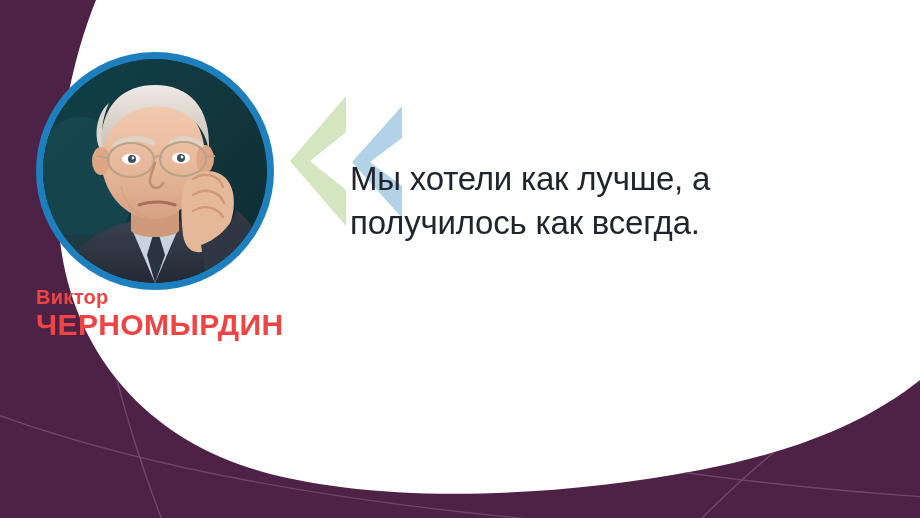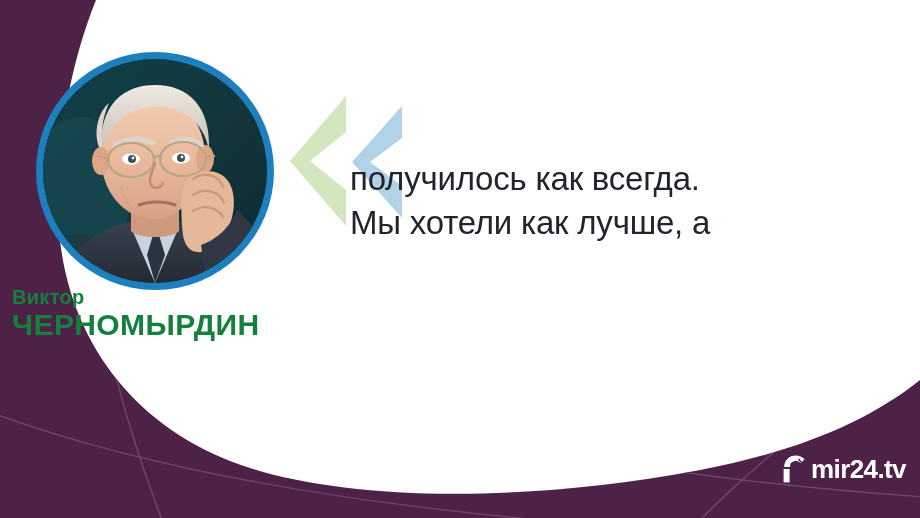--- a/index.html
+++ b/index.html
@@ -51,24 +51,24 @@
   .portrait-photo {
     position: absolute;
     left: 0; top: 0;
     width: 224px;
     height: 224px;
   }
 
   
   .name-block {
     position: absolute;
-    left: 12px;
+    left: 36px;
     top: 286px;
     z-index: 6;
-    color: #15803d;
+    color: #ef4444;
     line-height: 1.12;
   }
   .name-first {
     font-size: 20px;
     font-weight: bold;
     letter-spacing: 0.3px;
     margin: 0;
   }
   .name-last {
     font-size: 30px;
@@ -255,34 +255,18 @@
     <div class="name-first">Виктор</div>
     <div class="name-last">ЧЕРНОМЫРДИН</div>
   </div>
 
   <svg class="chevrons" viewBox="0 0 120 130">
     <path d="M58,0 L58,36 L22,65 L58,94 L58,130 L2,65 Z" fill="#d4e6bf"></path>
     <path d="M114,10 L114,42 L82,66 L114,90 L114,122 L64,66 Z" fill="#b2d3e7"></path>
   </svg>
 
   <div class="quote">
+    <span class="quote-line">Мы хотели как лучше, а</span>
     <span class="quote-line">получилось как всегда.</span>
-    <span class="quote-line">Мы хотели как лучше, а</span>
   </div>
 
-  <div class="logo">
-    <svg class="logo-mark" viewBox="0 0 28 30">
-      <g fill="#ffffff">
-        <path d="M3.2,13.0 C3.2,6.0 8.6,1.4 14.6,1.4 C18.2,1.4 21.4,2.8 23.6,5.2
-                 L19.6,9.0 C18.3,7.7 16.6,7.0 14.7,7.0 C11.3,7.0 9.0,9.5 9.0,13.0
-                 Z"></path>
-        <path d="M2.6,15.0 L8.6,15.0 L8.6,28.4 L2.6,28.4 Z"></path>
-      </g>
-      <g stroke="#4e2247" stroke-width="1.5" fill="none">
-        <path d="M9.9,9.2 L13.3,13.6"></path>
-        <path d="M15.0,6.9 L16.4,12.0"></path>
-        <path d="M20.2,8.4 L17.5,5.0"></path>
-      </g>
-    </svg>
-    <span class="logo-text">mir24.tv</span>
-  </div>
 
 </div>
 
 </body></html>

